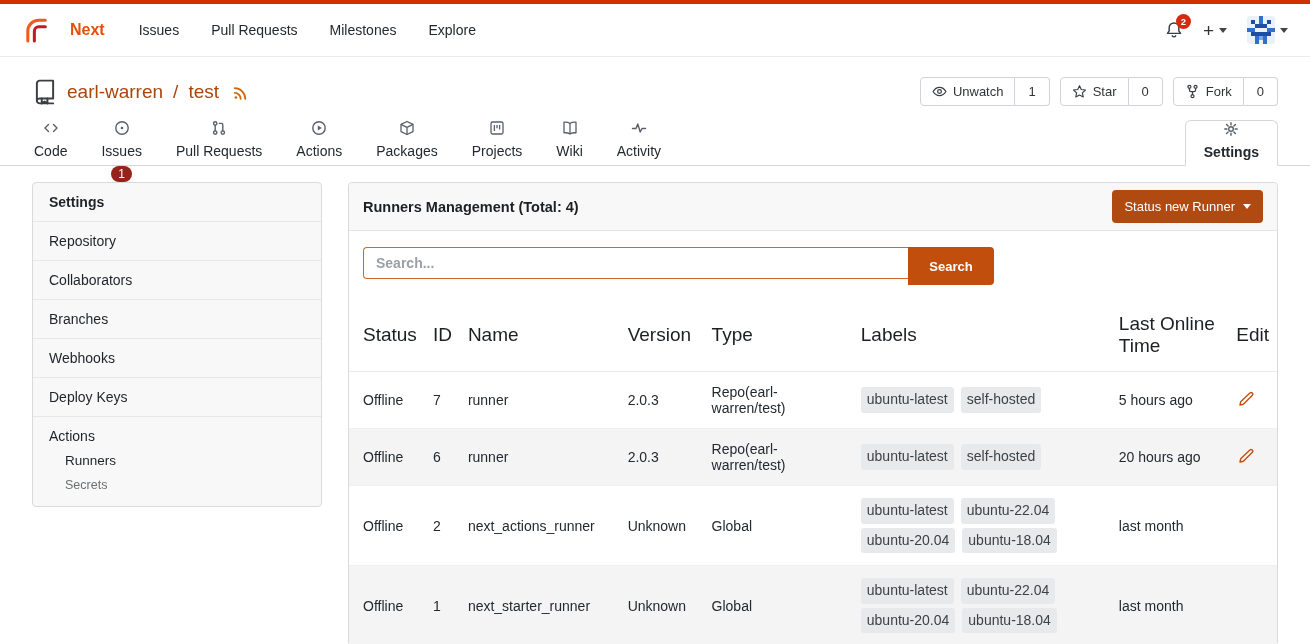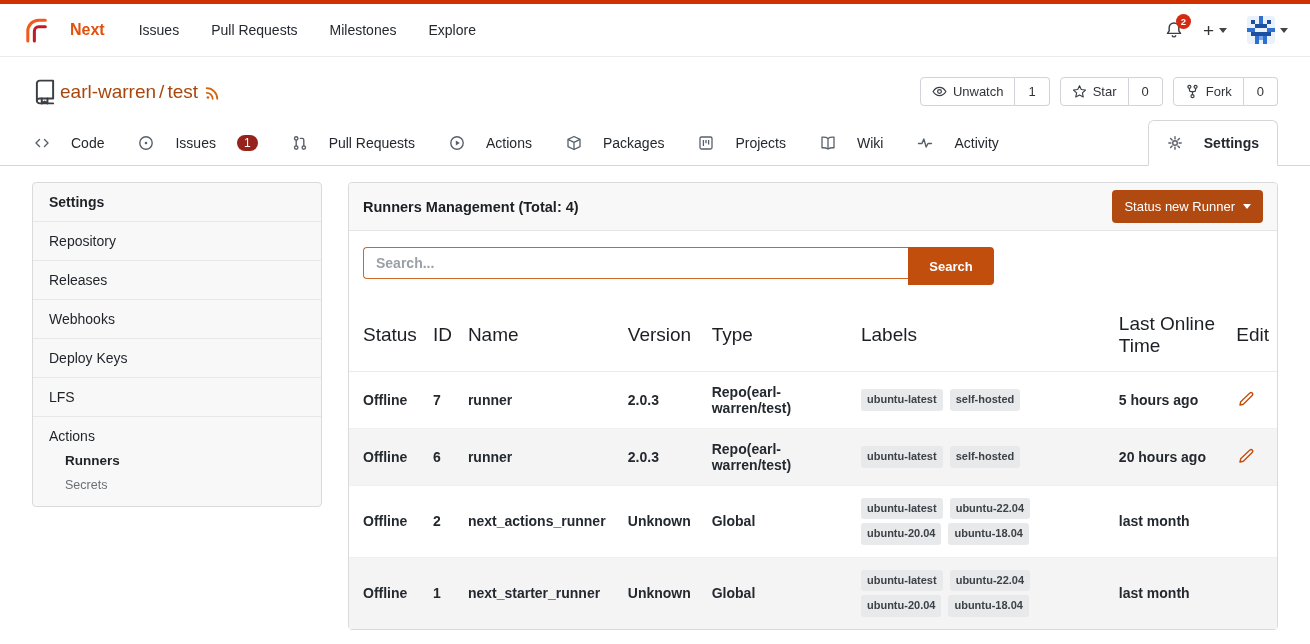--- a/index.html
+++ b/index.html
@@ -17,77 +17,77 @@
   .bell-wrap { position:relative; display:inline-flex; }
   .noti-badge { position:absolute; top:-7px; right:-8px; background:#d42a12; color:#fff; font-size:9.5px; font-weight:bold;
     min-width:15px; height:15px; border-radius:8px; display:flex; align-items:center; justify-content:center; padding:0 3px; }
   .plus-group, .avatar-group { display:flex; align-items:center; gap:5px; cursor:pointer; }
   .plus-sign { font-size:19px; color:#333; line-height:1; }
   .caret { width:0; height:0; border-left:4px solid transparent; border-right:4px solid transparent; border-top:5px solid #444; display:inline-block; }
   .avatar { width:28px; height:28px; border-radius:3px; overflow:hidden; display:block; }
 
   
   .repo-header { display:flex; align-items:center; padding:20px 32px 10px; }
-  .repo-title { display:flex; align-items:center; gap:2px; font-size:19px;text-align:right; }
+  .repo-title { display:flex; align-items:center; gap:9px; font-size:19px;text-align:right; }
   .repo-link { color:#a8470d; text-decoration:none; }
   .repo-sep { color:#a8470d; margin:0 1px; }
   .repo-buttons { margin-left:auto; display:flex; gap:10px; }
   .btn-group { display:flex; }
   .btn { display:flex; align-items:center; gap:6px; background:#fff; border:1px solid #d0d4d9; color:#303438;
     font-size:13px; padding:6px 11px; border-radius:4px 0 0 4px; cursor:pointer; font-family:inherit; }
   .btn-count { border:1px solid #d0d4d9; border-left:none; border-radius:0 4px 4px 0; padding:6px 13px; font-size:13px;
     background:#fff; color:#303438; cursor:pointer; font-family:inherit; }
 
   
   .tabbar { display:flex; align-items:stretch; padding:0 32px; border-bottom:1px solid #d4d7da; height:46px; gap:30px; margin-top:4px; }
-  .tab { display:flex; align-items:center; gap:21px; color:#24292f; font-size:14px; text-decoration:none; padding:0 2px; }
+  .tab { display:flex; align-items:center; gap:7px; color:#24292f; font-size:14px; text-decoration:none; padding:0 2px;flex-direction:column; }
   .tab-badge { background:#96221b; color:#fff; font-size:12px; border-radius:10px; padding:1px 7px; }
   .tab-spacer { flex:1; }
   .tab--active { background:#fff; border:1px solid #d4d7da; border-bottom-color:#fff; border-radius:6px 6px 0 0;
     margin-bottom:-1px; padding:0 18px; font-weight:bold; }
 
   
   .content { display:flex; gap:26px; padding:16px 32px 0; align-items:flex-start; }
 
   .sidebar { width:290px; border:1px solid #d8dadc; border-radius:4px; background:#f8f8f8; overflow:hidden; }
   .side-item { padding:11px 16px; border-top:1px solid #e6e7e9; font-size:14px; color:#1f2328; cursor:pointer; }
   .side-item:first-child { border-top:none; }
   .side-title { font-weight:bold; }
   .side-sub { padding:5px 16px 5px 32px; font-size:13.5px; color:#1f2328; cursor:pointer; }
-  .side-sub--active { font-weight:bold; font-size:13.5px; }
+  .side-sub--active { font-weight:normal; font-size:13.5px; }
   .side-sub--muted { color:#6b7075; font-size:12.5px; padding-bottom:14px; }
   .side-group-parent { border-top:1px solid #e6e7e9; padding:11px 16px 4px; font-size:14px; cursor:pointer; }
 
   .panel { flex:1; border:1px solid #d8dadc; border-radius:4px; background:#fff; }
   .panel-header { display:flex; align-items:center; justify-content:space-between; background:#f8f8f8;
     border-bottom:1px solid #e2e4e6; border-radius:4px 4px 0 0; padding:7px 14px; min-height:44px; }
   .panel-title { font-weight:bold; font-size:14.5px; color:#1c1f23; }
   .btn-create { background:#b04a10; color:#fff; border:none; font-family:inherit; font-size:13px; padding:9px 12px;
     border-radius:4px; display:flex; align-items:center; gap:8px; cursor:pointer; }
   .btn-create .caret { border-top-color:#fff; }
 
   .search-row { display:flex; padding:16px 14px 14px; }
   .search-input { width:545px; height:32px; border:1px solid #cb6a28; border-right:none; border-radius:4px 0 0 4px;
     padding:0 12px; font-size:14px; font-family:inherit; outline:none; color:#333;font-weight:bold; }
   .search-input::placeholder { color:#9aa0a6; }
   .btn-search { width:86px; height:38px; background:#c24e0d; color:#fff; border:none; border-radius:0 4px 4px 0;
     font-family:inherit; font-size:13px; font-weight:bold; cursor:pointer; }
 
   table.runners { width:100%; border-collapse:collapse; font-size:14px; }
   .runners th { text-align:left; font-size:19px; font-weight:normal; color:#1c1f23; padding:14px 8px; vertical-align:middle; border-bottom:1px solid #e8eaec; }
-  .runners td { padding:12px 8px; vertical-align:middle; color:#24292f; border-bottom:1px solid #eef0f2;font-weight:bold; }
+  .runners td { padding:12px 8px; vertical-align:middle; color:#24292f; border-bottom:1px solid #eef0f2; }
   .runners th:first-child, .runners td:first-child { padding-left:14px; }
   .runners tbody tr:nth-child(even) { background:#f4f4f5; }
   .runners tbody tr:last-child td { border-bottom:none; }
   .col-status{width:66px} .col-id{width:34px} .col-name{width:160px} .col-version{width:84px}
   .col-type{width:150px} .col-labels{width:260px} .col-time{width:118px} .col-edit{width:48px}
   .type-cell { overflow-wrap:break-word; max-width:140px; }
   .th-time { max-width:100px; width:100px; }
   .labels-wrap { display:flex; flex-wrap:wrap; gap:4px 7px; max-width:205px; }
-  .chip { background:#e7e9eb; color:#3c4247; font-size:11px; padding:3px 6px; border-radius:3px; white-space:nowrap; line-height:1.4; }
+  .chip { background:#e7e9eb; color:#3c4247; font-size:14px; padding:3px 6px; border-radius:3px; white-space:nowrap; line-height:1.4; }
   .edit-btn { background:none; border:none; cursor:pointer; padding:2px; }
 
   .icon { display:inline-flex; flex:none; }
 </style>
 </head>
 <body>
 
 <div class="topline"></div>
 
 <nav class="navbar">
@@ -286,24 +286,24 @@
     </span>
     <span>Settings</span>
   </a>
 </div>
 
 <div class="content">
 
   <aside class="sidebar">
     <div class="side-item side-title">Settings</div>
     <div class="side-item">Repository</div>
-    <div class="side-item">Releases</div>
+    <div class="side-item">Collaborators</div>
+    <div class="side-item">Branches</div>
     <div class="side-item">Webhooks</div>
     <div class="side-item">Deploy Keys</div>
-    <div class="side-item">LFS</div>
     <div class="side-group-parent">Actions</div>
     <div class="side-sub side-sub--active">Runners</div>
     <div class="side-sub side-sub--muted">Secrets</div>
   </aside>
 
   <section class="panel">
     <div class="panel-header">
       <span class="panel-title">Runners Management (Total: 4)</span>
       <button class="btn-create">
         <span>Status new Runner</span>

